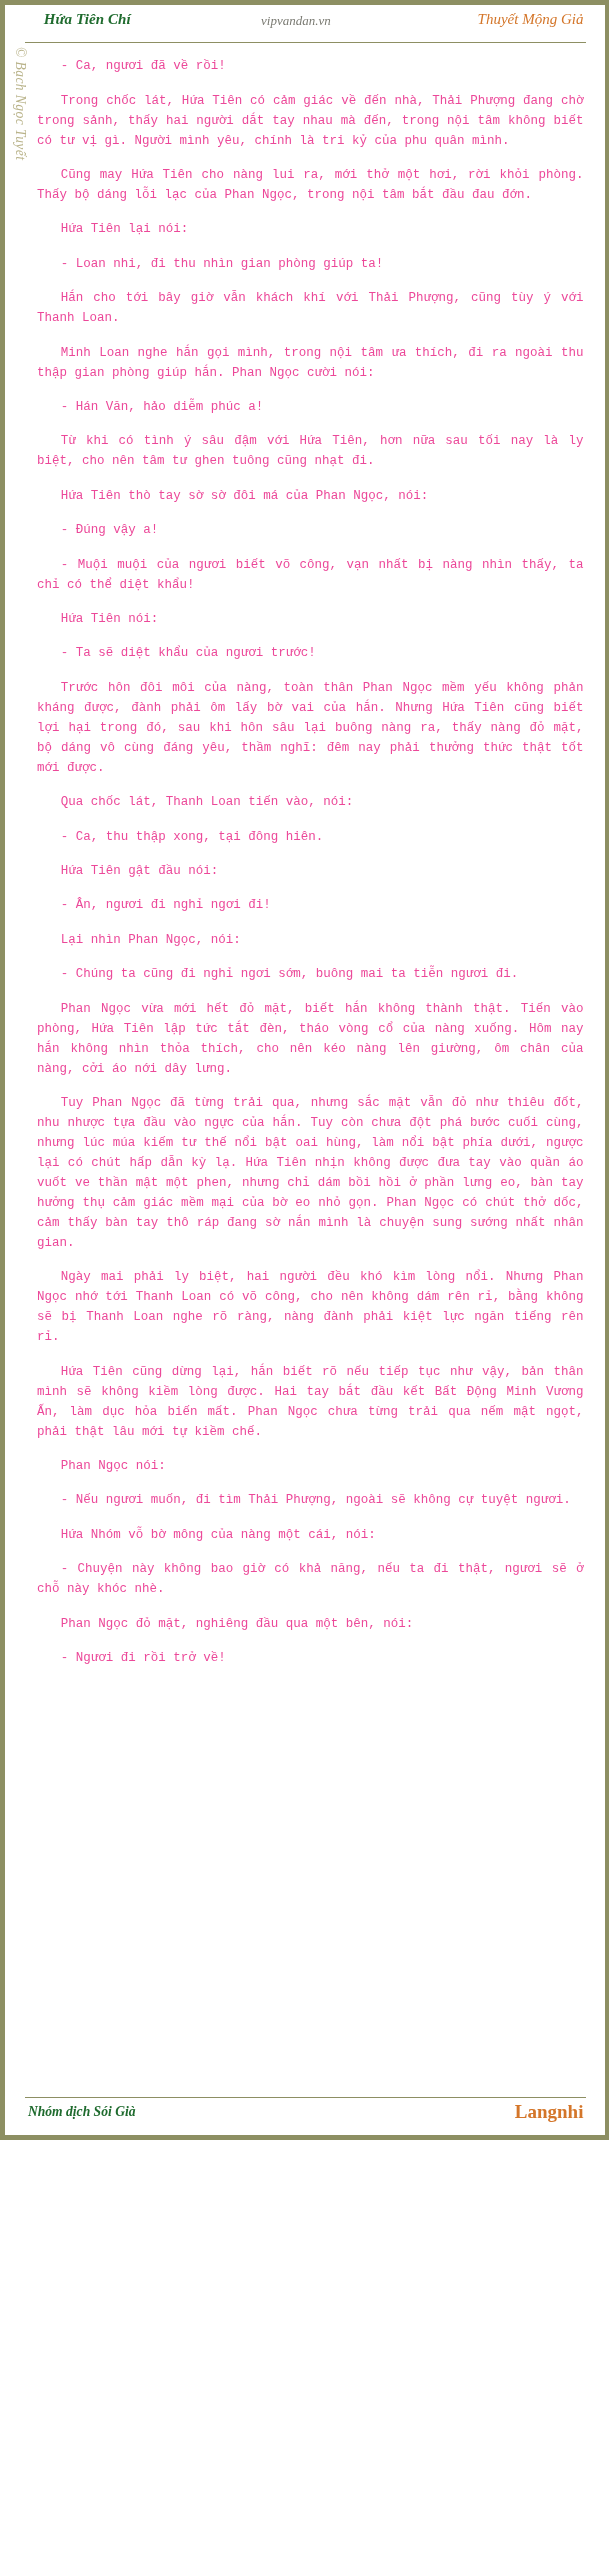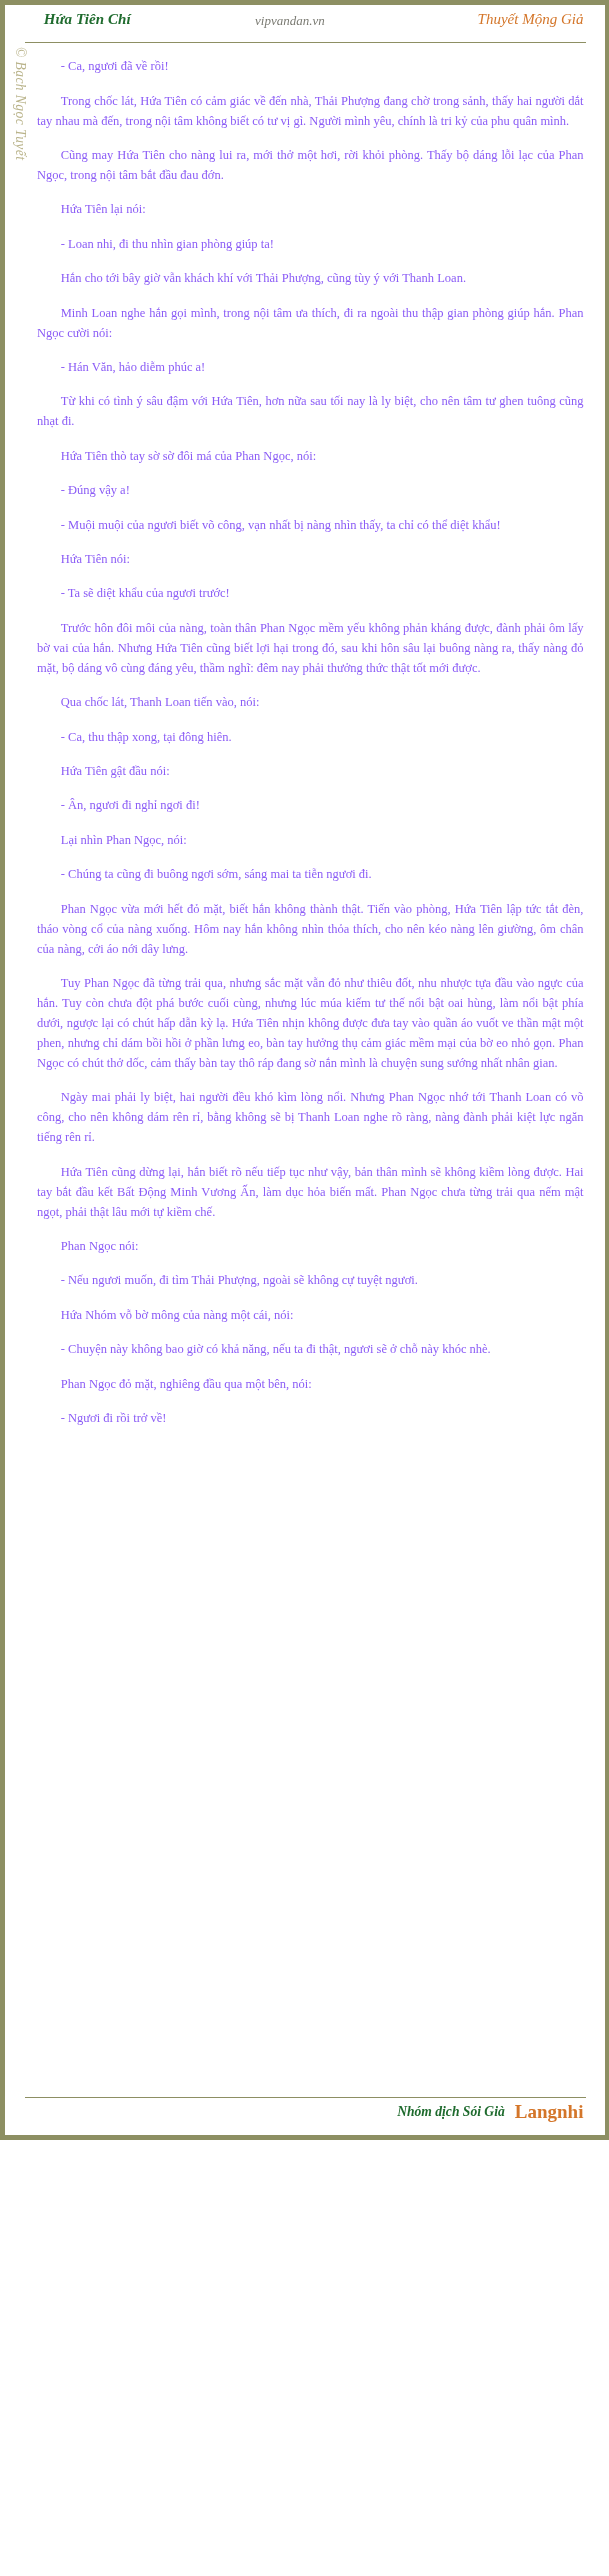--- a/index.html
+++ b/index.html
@@ -38,21 +38,21 @@
     top: 1.4px;
     font-size: 15px;
     font-style: italic;
     font-weight: bold;
     color: #1f6b2e;
     letter-spacing: 0.1px;
     white-space: nowrap;
   }
   .header-site {
     position: absolute;
-    left: 230px;
+    left: 236px;
     top: 3.6px;
     font-size: 13px;
     font-style: italic;
     color: #7a7a72;
     white-space: nowrap;
   }
   .header-author {
     position: absolute;
     right: 2.9px;
     top: 1.4px;
@@ -80,22 +80,23 @@
     pointer-events: none;
     user-select: none;
   }
 
   
   .content {
     position: relative;
     margin: 13px 21.5px 0 32px;
     font-size: 12.5px;
     line-height: 1.60;
-    color: #8b5cf6;
+    color: #ec4899;
     text-align: justify;
+    font-family: Liberation Mono, monospace;
   }
   .content p {
     margin: 0 0 14.4px 0;
     text-indent: 1.9em;
     text-align: justify;
     text-justify: inter-word;
   }
   .content p.dialog {
     text-indent: 1.9em;
   }
@@ -106,21 +107,21 @@
   
   .footer {
     position: absolute;
     left: 20px;
     right: 18.7px;
     bottom: 8.6px;
     border-top: 1.4px solid #8d8f63;
     height: 29px;
     display: flex;
     align-items: center;
-    justify-content: flex-end;
+    justify-content: space-between;
     padding: 0 2.9px;
     box-sizing: border-box;
     gap: 10px;
   }
   .footer-left {
     font-size: 13.6px;
     font-style: italic;
     font-weight: bold;
     color: #1f6b2e;
     white-space: nowrap;
@@ -159,21 +160,21 @@
       <p class="dialog">- Đúng vậy a!</p>
       <p class="dialog">- Muội muội của ngươi biết võ công, vạn nhất bị nàng nhìn thấy, ta chỉ có thể diệt khẩu!</p>
       <p class="">Hứa Tiên nói:</p>
       <p class="dialog">- Ta sẽ diệt khẩu của ngươi trước!</p>
       <p class="">Trước hôn đôi môi của nàng, toàn thân Phan Ngọc mềm yếu không phản kháng được, đành phải ôm lấy bờ vai của hắn. Nhưng Hứa Tiên cũng biết lợi hại trong đó, sau khi hôn sâu lại buông nàng ra, thấy nàng đỏ mặt, bộ dáng vô cùng đáng yêu, thầm nghĩ: đêm nay phải thưởng thức thật tốt mới được.</p>
       <p class="">Qua chốc lát, Thanh Loan tiến vào, nói:</p>
       <p class="dialog">- Ca, thu thập xong, tại đông hiên.</p>
       <p class="">Hứa Tiên gật đầu nói:</p>
       <p class="dialog">- Ân, ngươi đi nghỉ ngơi đi!</p>
       <p class="">Lại nhìn Phan Ngọc, nói:</p>
-      <p class="dialog">- Chúng ta cũng đi buông ngơi sớm, sáng mai ta tiễn ngươi đi.</p>
+      <p class="dialog">- Chúng ta cũng đi nghỉ ngơi sớm, buông mai ta tiễn ngươi đi.</p>
       <p class="">Phan Ngọc vừa mới hết đỏ mặt, biết hắn không thành thật. Tiến vào phòng, Hứa Tiên lập tức tắt đèn, tháo vòng cổ của nàng xuống. Hôm nay hắn không nhìn thỏa thích, cho nên kéo nàng lên giường, ôm chân của nàng, cởi áo nới dây lưng.</p>
       <p class="">Tuy Phan Ngọc đã từng trải qua, nhưng sắc mặt vẫn đỏ như thiêu đốt, nhu nhược tựa đầu vào ngực của hắn. Tuy còn chưa đột phá bước cuối cùng, nhưng lúc múa kiếm tư thế nổi bật oai hùng, làm nổi bật phía dưới, ngược lại có chút hấp dẫn kỳ lạ. Hứa Tiên nhịn không được đưa tay vào quần áo vuốt ve thần mật một phen, nhưng chỉ dám bồi hồi ở phần lưng eo, bàn tay hưởng thụ cảm giác mềm mại của bờ eo nhỏ gọn. Phan Ngọc có chút thở dốc, cảm thấy bàn tay thô ráp đang sờ nắn mình là chuyện sung sướng nhất nhân gian.</p>
       <p class="">Ngày mai phải ly biệt, hai người đều khó kìm lòng nổi. Nhưng Phan Ngọc nhớ tới Thanh Loan có võ công, cho nên không dám rên rỉ, bằng không sẽ bị Thanh Loan nghe rõ ràng, nàng đành phải kiệt lực ngăn tiếng rên rỉ.</p>
       <p class="">Hứa Tiên cũng dừng lại, hắn biết rõ nếu tiếp tục như vậy, bản thân mình sẽ không kiềm lòng được. Hai tay bắt đầu kết Bất Động Minh Vương Ấn, làm dục hỏa biến mất. Phan Ngọc chưa từng trải qua nếm mật ngọt, phải thật lâu mới tự kiềm chế.</p>
       <p class="">Phan Ngọc nói:</p>
       <p class="dialog">- Nếu ngươi muốn, đi tìm Thải Phượng, ngoài sẽ không cự tuyệt ngươi.</p>
       <p class="">Hứa Nhóm vỗ bờ mông của nàng một cái, nói:</p>
       <p class="dialog">- Chuyện này không bao giờ có khả năng, nếu ta đi thật, ngươi sẽ ở chỗ này khóc nhè.</p>
       <p class="">Phan Ngọc đỏ mặt, nghiêng đầu qua một bên, nói:</p>
       <p class="dialog last">- Ngươi đi rồi trở về!</p>

